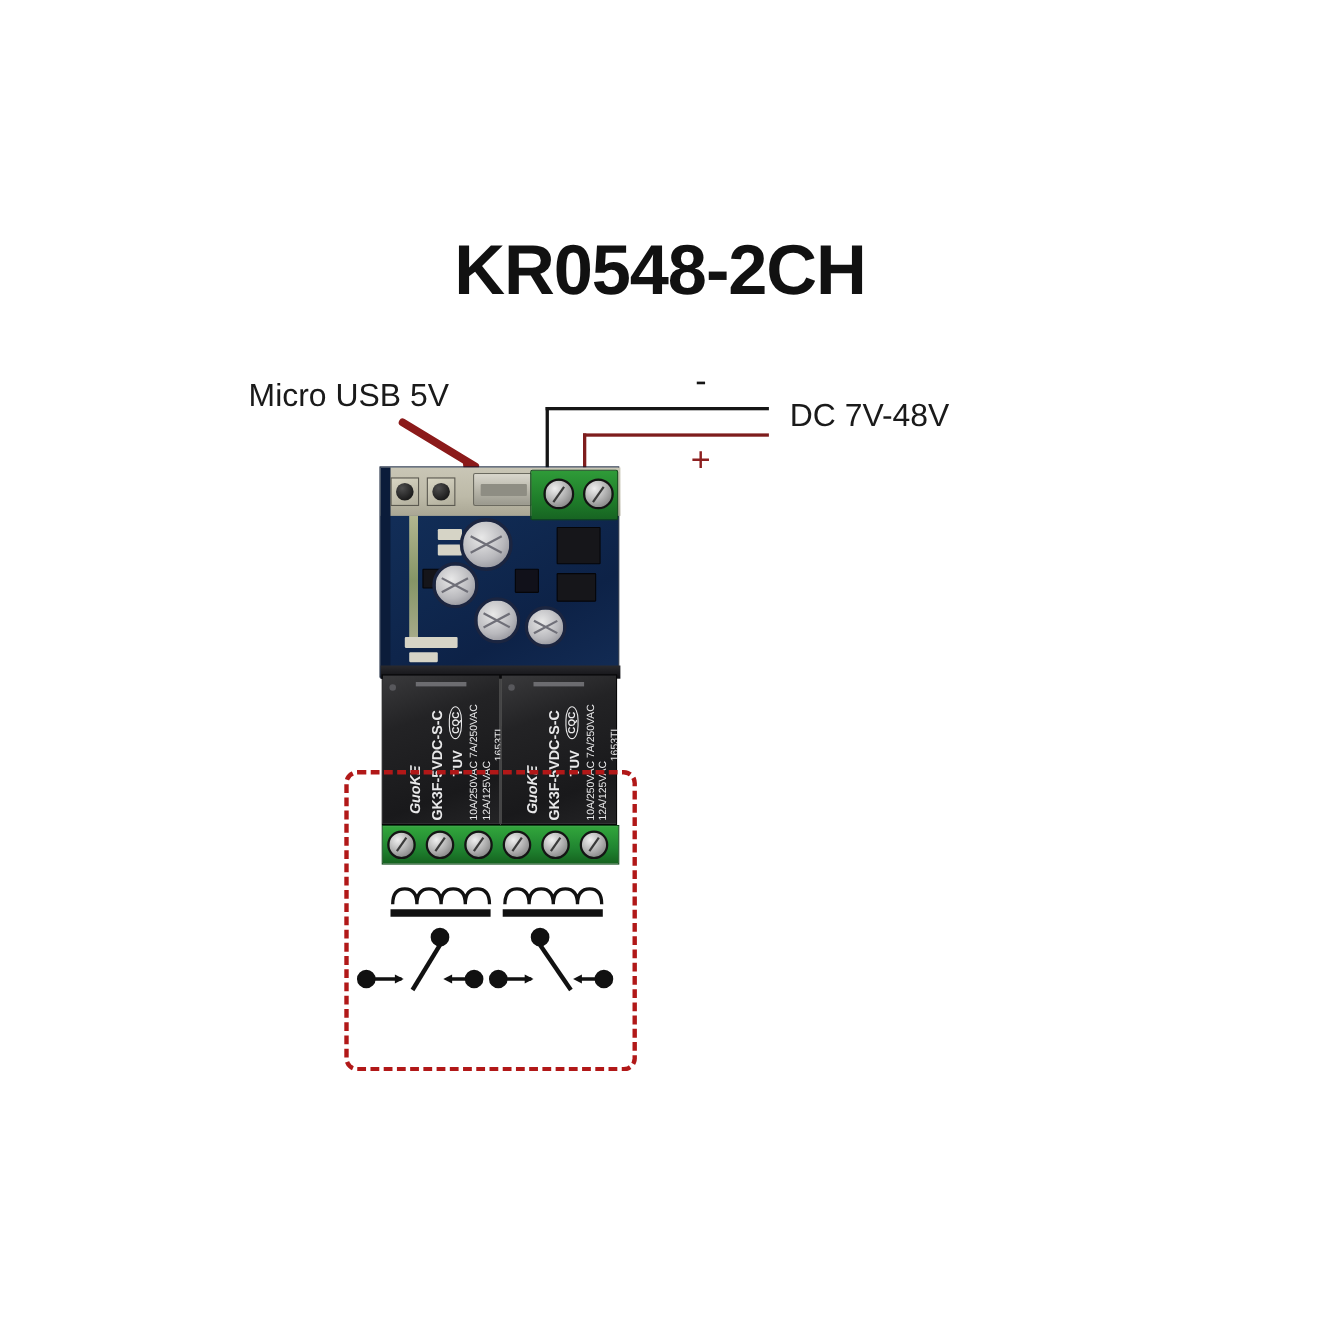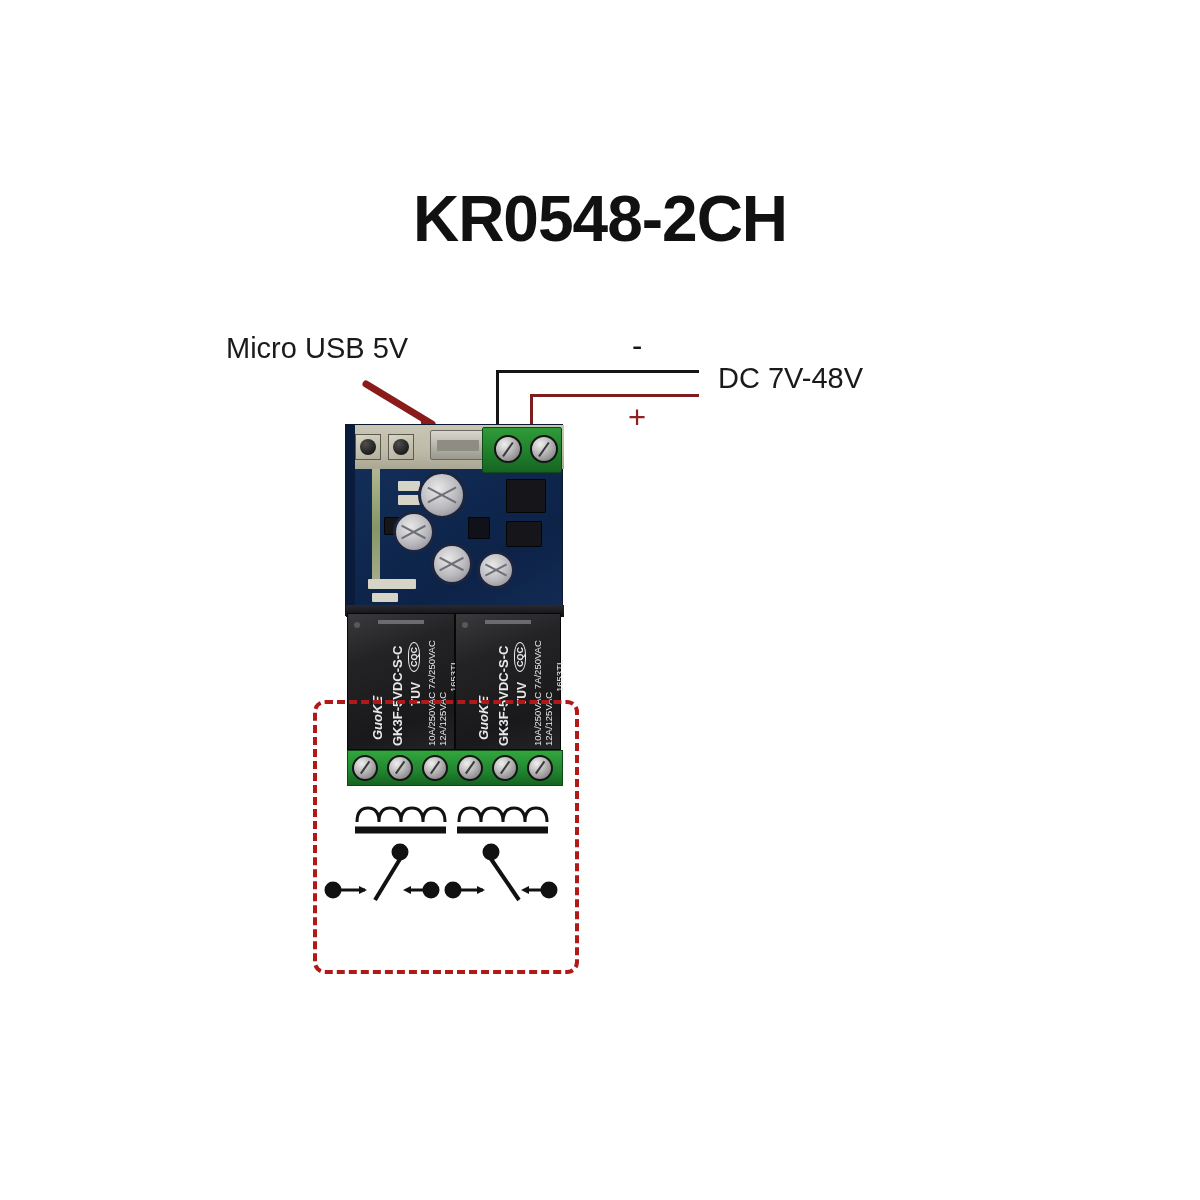--- a/index.html
+++ b/index.html
@@ -8,39 +8,39 @@
     background:#ffffff;
     font-family:"Liberation Sans", sans-serif;
     position:relative;
     overflow:hidden;
   }
   #stage{position:absolute;left:0;top:0;width:1200px;height:1200px;}
 
   
   .title{
     position:absolute;
-    left:0;top:184px;width:1200px;
+    left:0;top:210px;width:1200px;
     text-align:center;
     font-size:64px;
     font-weight:bold;
     letter-spacing:-1px;
     color:#111111;
     line-height:70px;
     white-space:nowrap;
   }
 
   
   .lbl{
     position:absolute;
     font-size:29px;
     color:#1a1a1a;
     white-space:nowrap;
     line-height:32px;
   }
-  .lbl-usb{left:226px;top:332px;text-align:center;}
+  .lbl-usb{left:226px;top:344px;text-align:center;}
   .lbl-dc{left:718px;top:362px;}
   .sign{
     position:absolute;
     font-size:31px;
     font-weight:500;
     line-height:31px;
     white-space:nowrap;
   }
   .sign-minus{left:632px;top:330px;color:#151515;}
   .sign-plus{left:628px;top:402px;color:#8d2020;}

